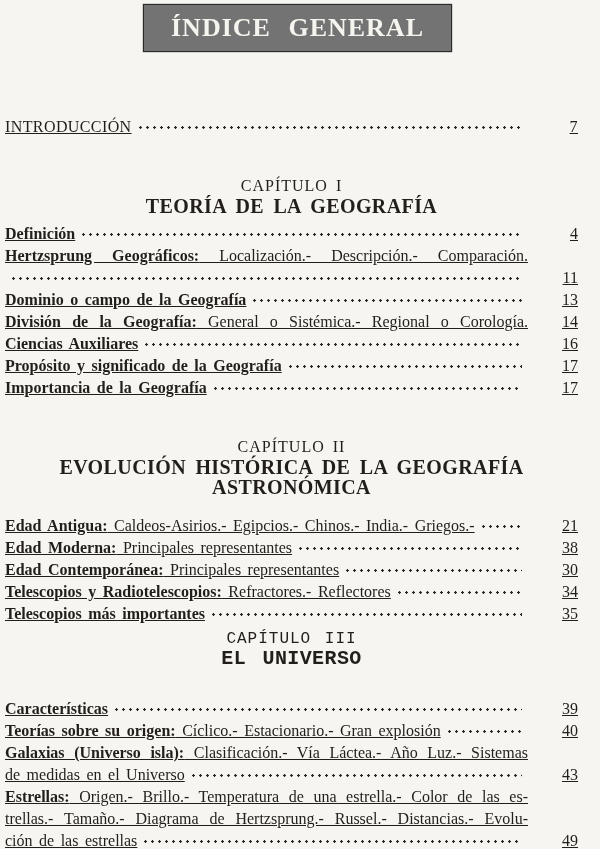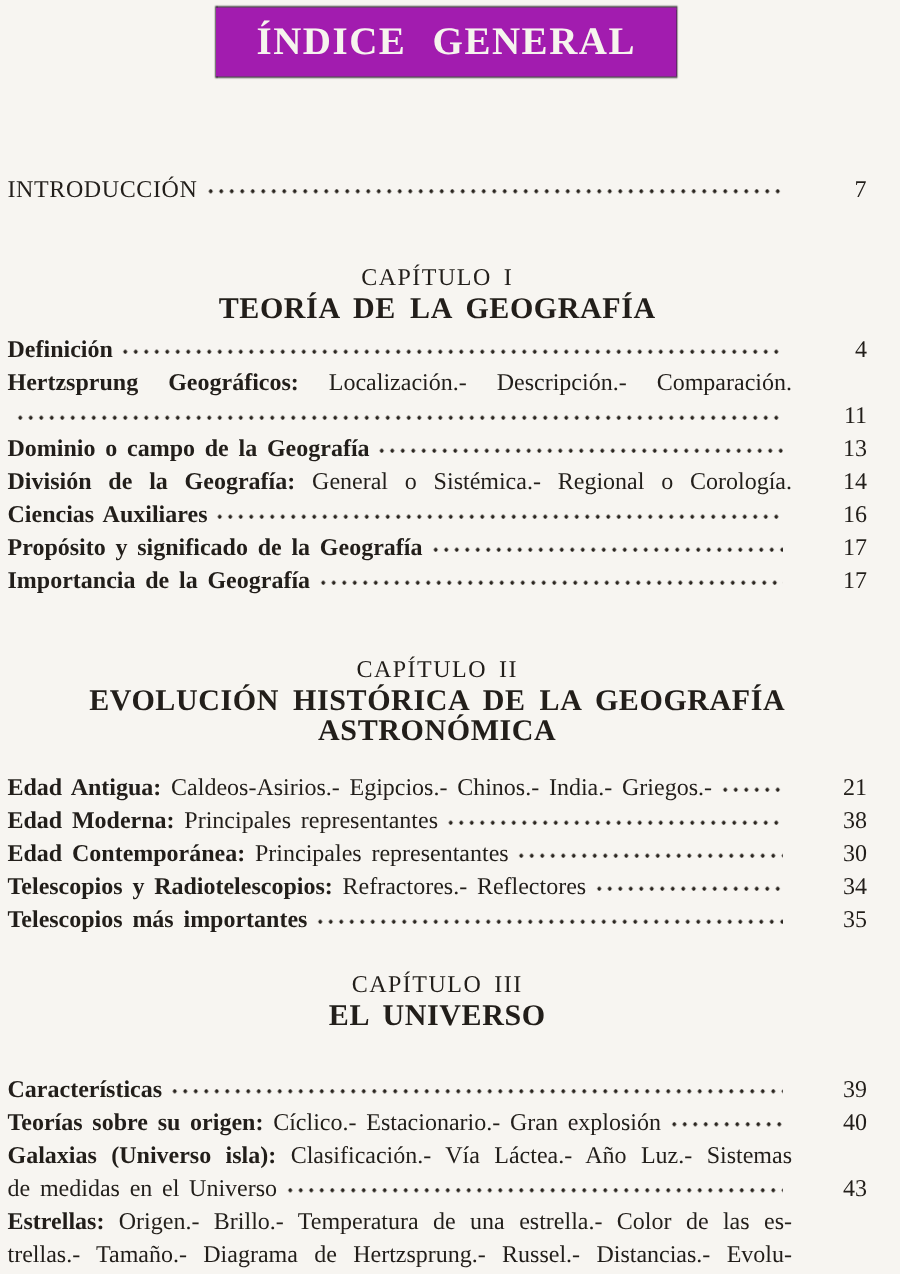--- a/index.html
+++ b/index.html
@@ -12,48 +12,49 @@
   .page {
     width: 600px; height: 849px; box-sizing: border-box;
     padding: 5px 22px 0 5px;
     position: relative;
   }
   
   .banner-bar { text-align: center; }
   .banner {
     display: inline-block;
     position: relative; left: 6px;
-    background: #a21caf;
+    background: #737373;
     color: #f6f4ee;
     font-size: 26px; font-weight: bold;
     line-height: 30px;
     letter-spacing: 1px; word-spacing: 10px;
     padding: 8px 27px;
     box-shadow: 0 0 1px 1px #2a2a2a;
   }
   
   .ch-label {
     text-align: center; font-size: 16px; line-height: 20px;
     letter-spacing: 1px; word-spacing: 3px;
   }
   .ch-title {
     text-align: center; font-size: 20px; font-weight: bold; line-height: 20px;
     letter-spacing: 0.4px; word-spacing: 4px;
   }
   .ch1-head { margin-top: 38px; }
   .ch2-head { margin-top: 38px; }
-  .ch3-head { margin-top: 22px; }
+  .ch3-head { margin-top: 4px; font-family: Liberation Mono, monospace; }
   .ch1-rows { margin-top: 7px; }
   .ch2-rows { margin-top: 18px; }
   .ch3-rows { margin-top: 29px; }
   
   .row {
     display: flex; align-items: flex-start;
     font-size: 16px; line-height: 22px;
     word-spacing: 2.5px;
+    text-decoration: underline;
   }
   .row .text { flex: 0 1 auto; white-space: nowrap; }
   .row.fill .text {
     flex: 1 1 auto; white-space: normal;
     text-align: justify; text-align-last: justify;
     padding-right: 16px;
   }
   .row .text b { font-weight: bold; }
   .leader {
     flex: 1 1 auto;

